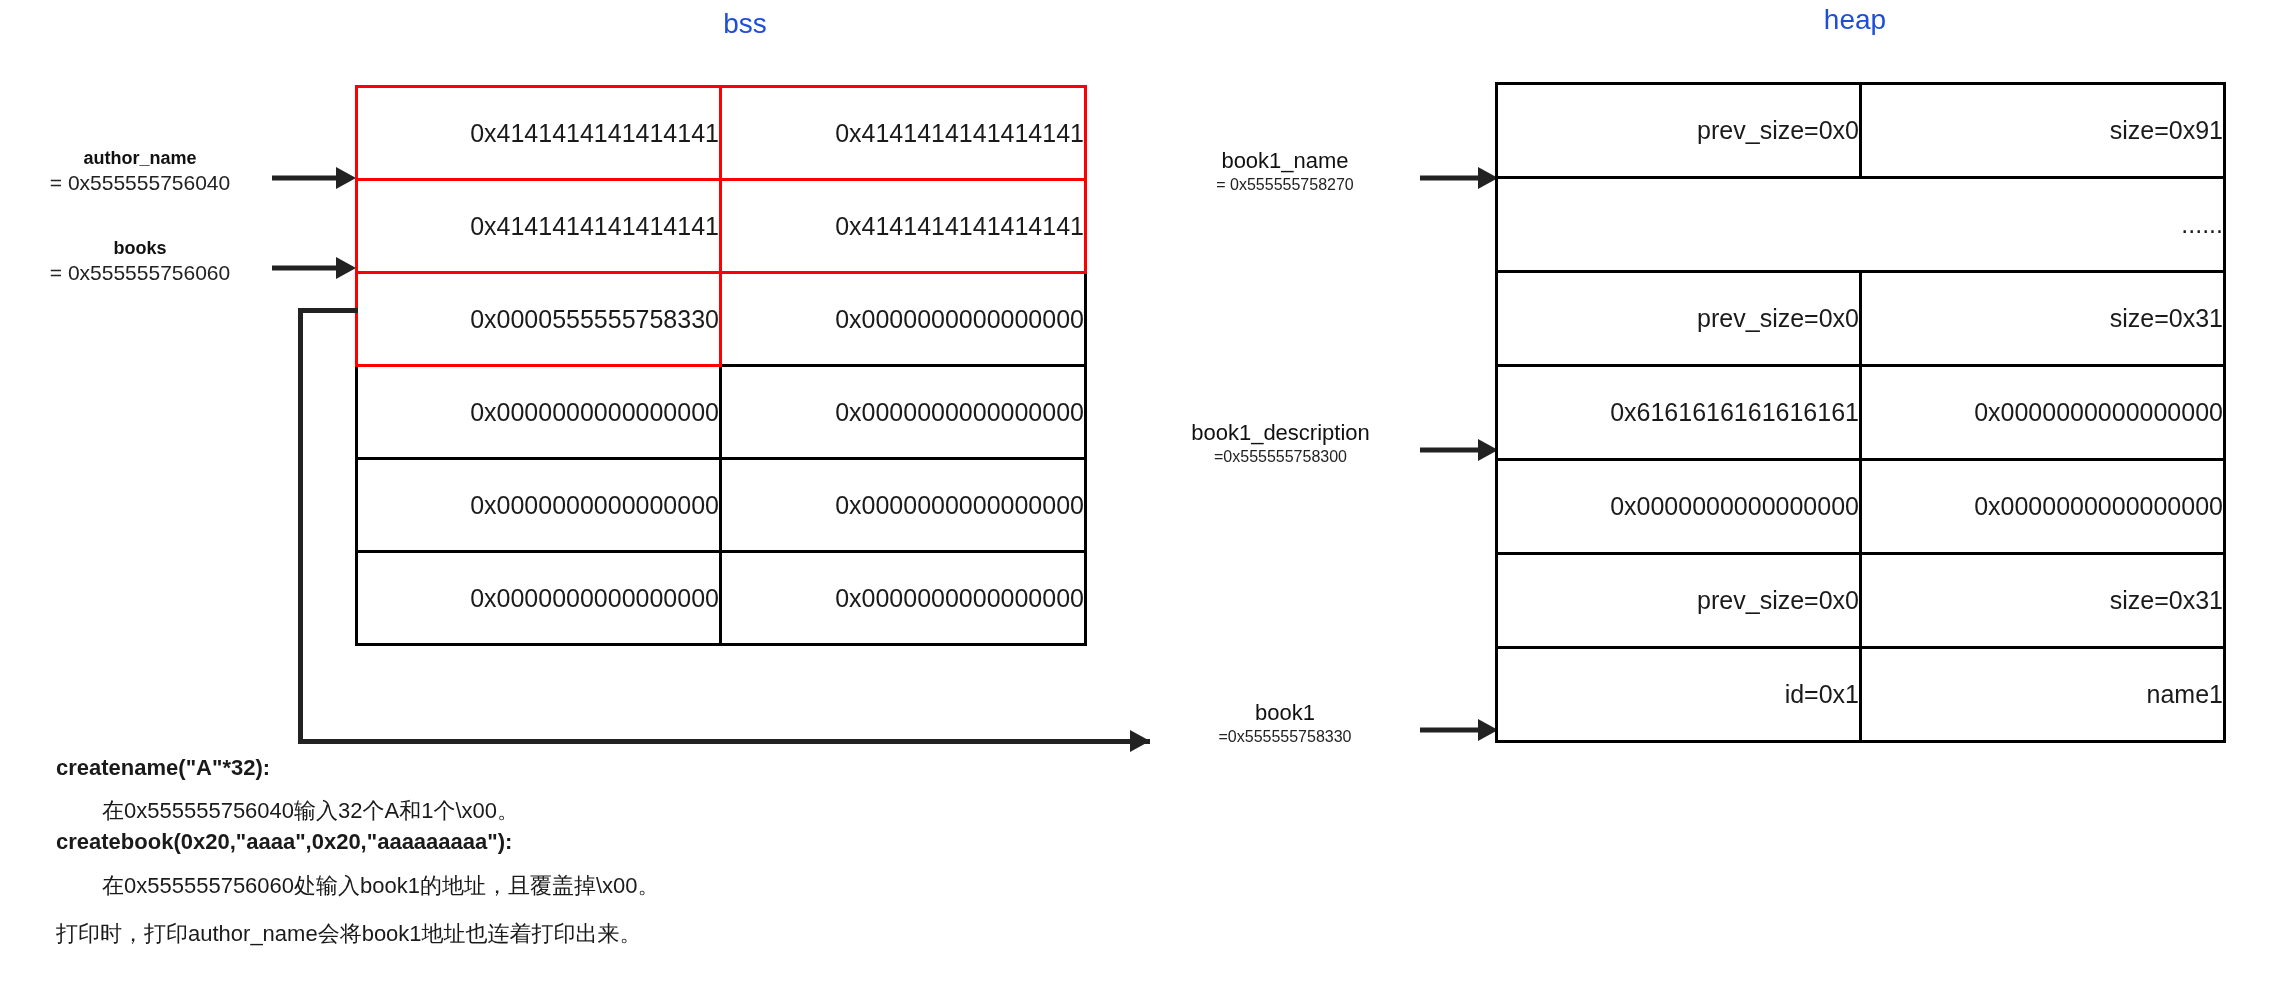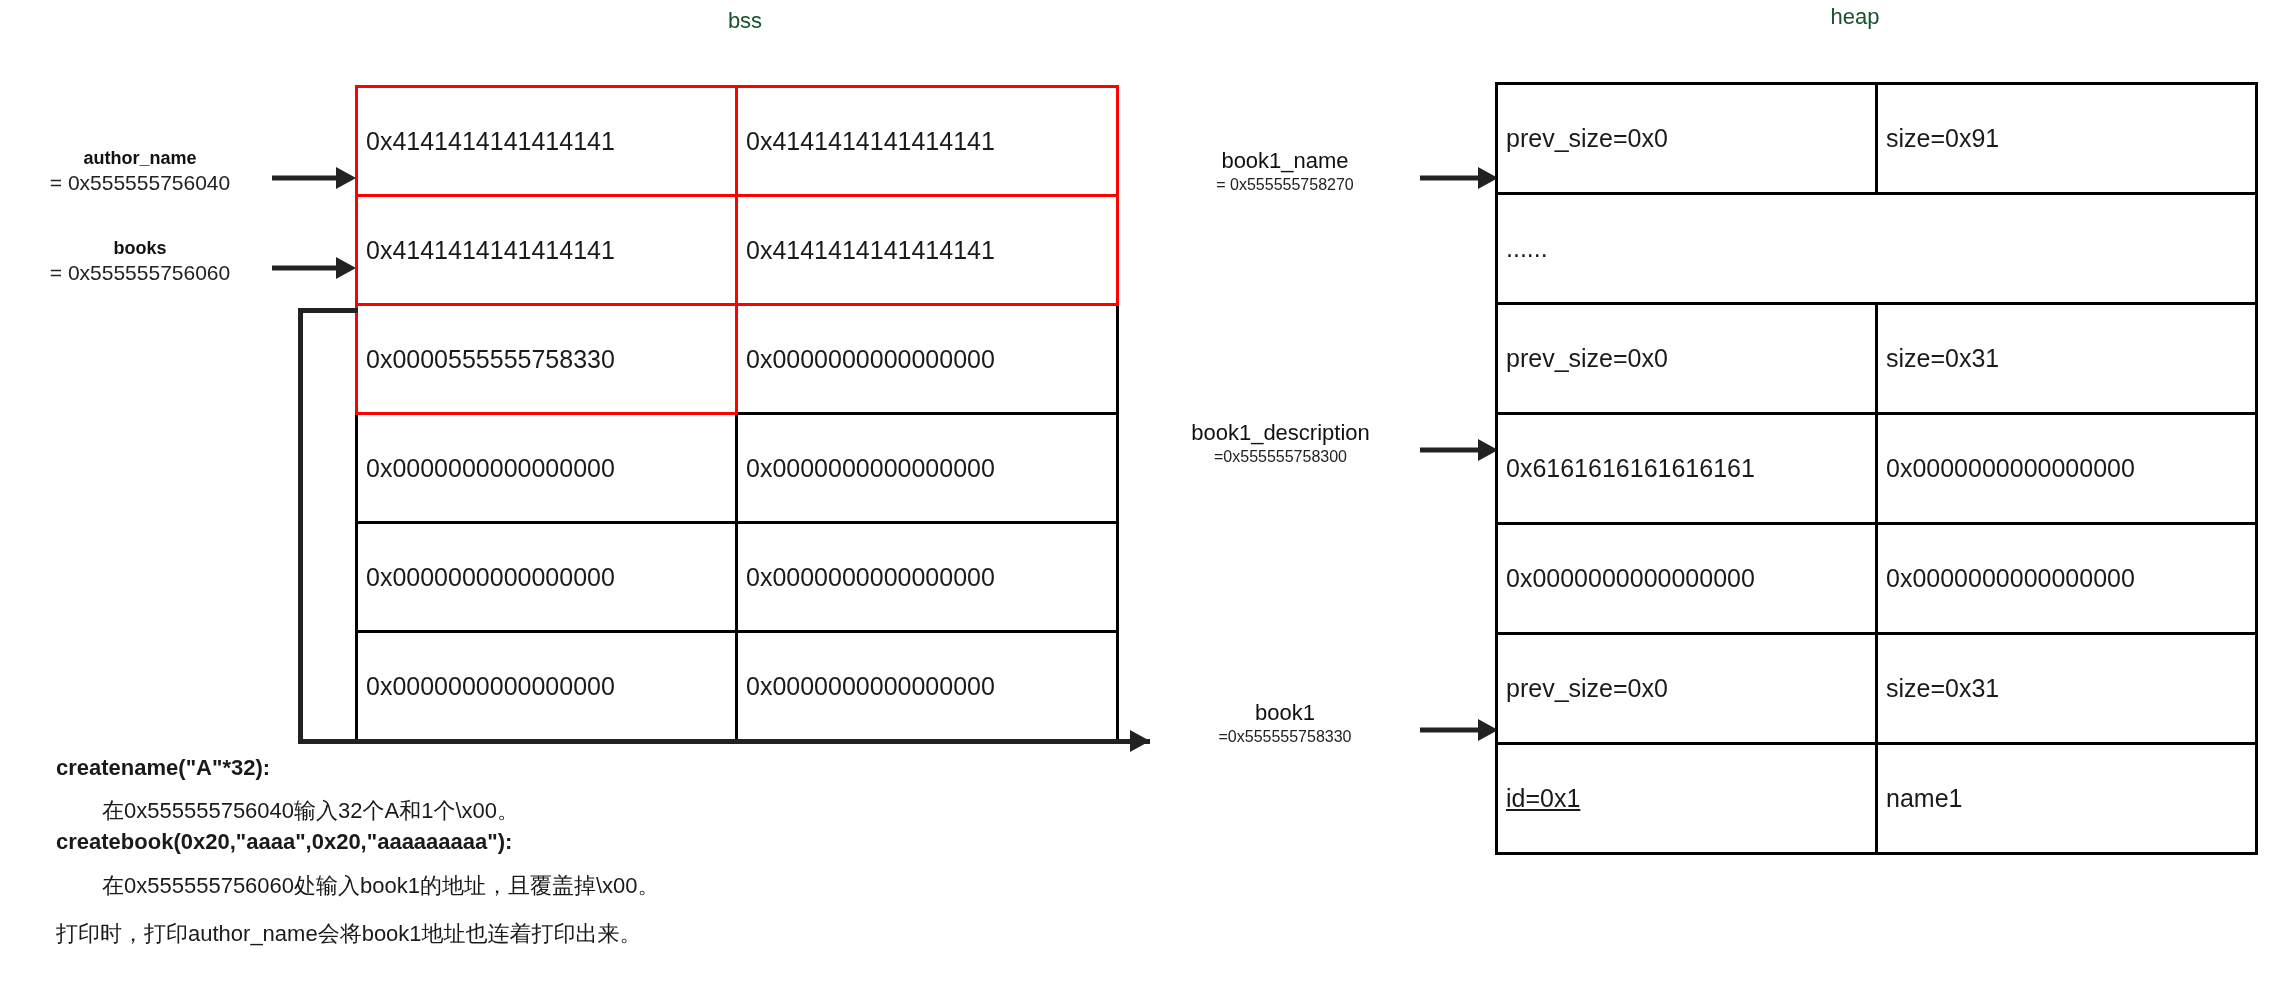--- a/index.html
+++ b/index.html
@@ -8,40 +8,40 @@
     background:#ffffff;
     font-family:"Liberation Sans","DejaVu Sans",sans-serif;
     color:#1a1a1a;
     position:relative;
     overflow:hidden;
   }
   .abs{position:absolute;}
 
   
   .sec-title{
-    font-size:22px;
-    color:#14532d;
+    font-size:28px;
+    color:#1d4ed8;
     text-align:center;
     white-space:nowrap;
   }
 
   
   .memtable{
     position:absolute;
     border-collapse:collapse;
     table-layout:fixed;
   }
   .memtable td{
     border:3px solid #000000;
-    text-align:left;
+    text-align:right;
     vertical-align:middle;
     font-size:25px;
     color:#1a1a1a;
     white-space:nowrap;
-    padding:8px;
+    padding:0;
   }
   
   .memtable td.red{
     border-color:#ff0000;
   }
   
   .memtable td.red-l{
     border-left:3px solid #ff0000;
     border-top:3px solid #ff0000;
     border-right:3px solid #ff0000;
@@ -208,21 +208,21 @@
     </tr>
     <tr>
       <td class="blk" style="height:91px;">0x0000000000000000</td>
       <td class="blk" style="height:91px;">0x0000000000000000</td>
     </tr>
     <tr>
       <td class="blk" style="height:91px;">prev_size=0x0</td>
       <td class="blk" style="height:91px;">size=0x31</td>
     </tr>
     <tr>
-      <td class="blk" style="height:91px;text-decoration:underline;">id=0x1</td>
+      <td class="blk" style="height:91px;">id=0x1</td>
       <td class="blk" style="height:91px;">name1</td>
     </tr>
   </tbody>
 </table>
 
 <div class="note" style="left:56px;top:752px;">
   <span class="note-line b">createname("A"*32):</span>
   <span class="note-line indent">在0x555555756040输入32个A和1个\x00。</span>
   <span class="note-line b">createbook(0x20,"aaaa",0x20,"aaaaaaaaa"):</span>
   <span class="note-line indent">在0x555555756060处输入book1的地址，且覆盖掉\x00。</span>

